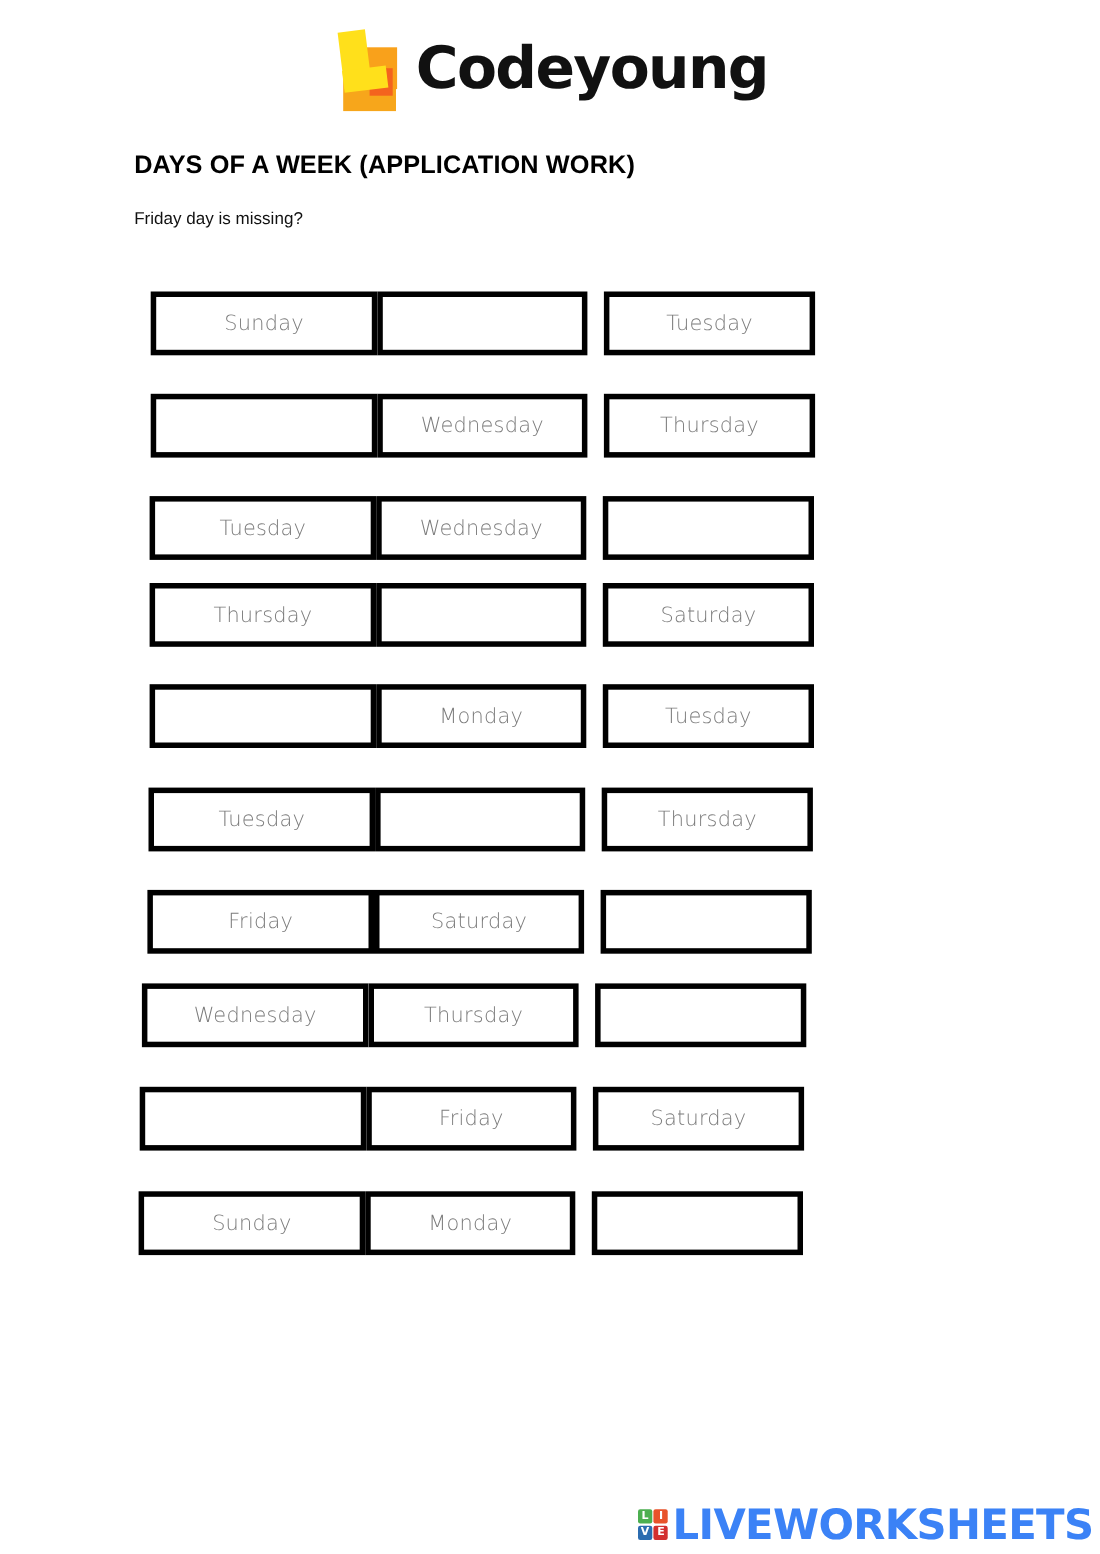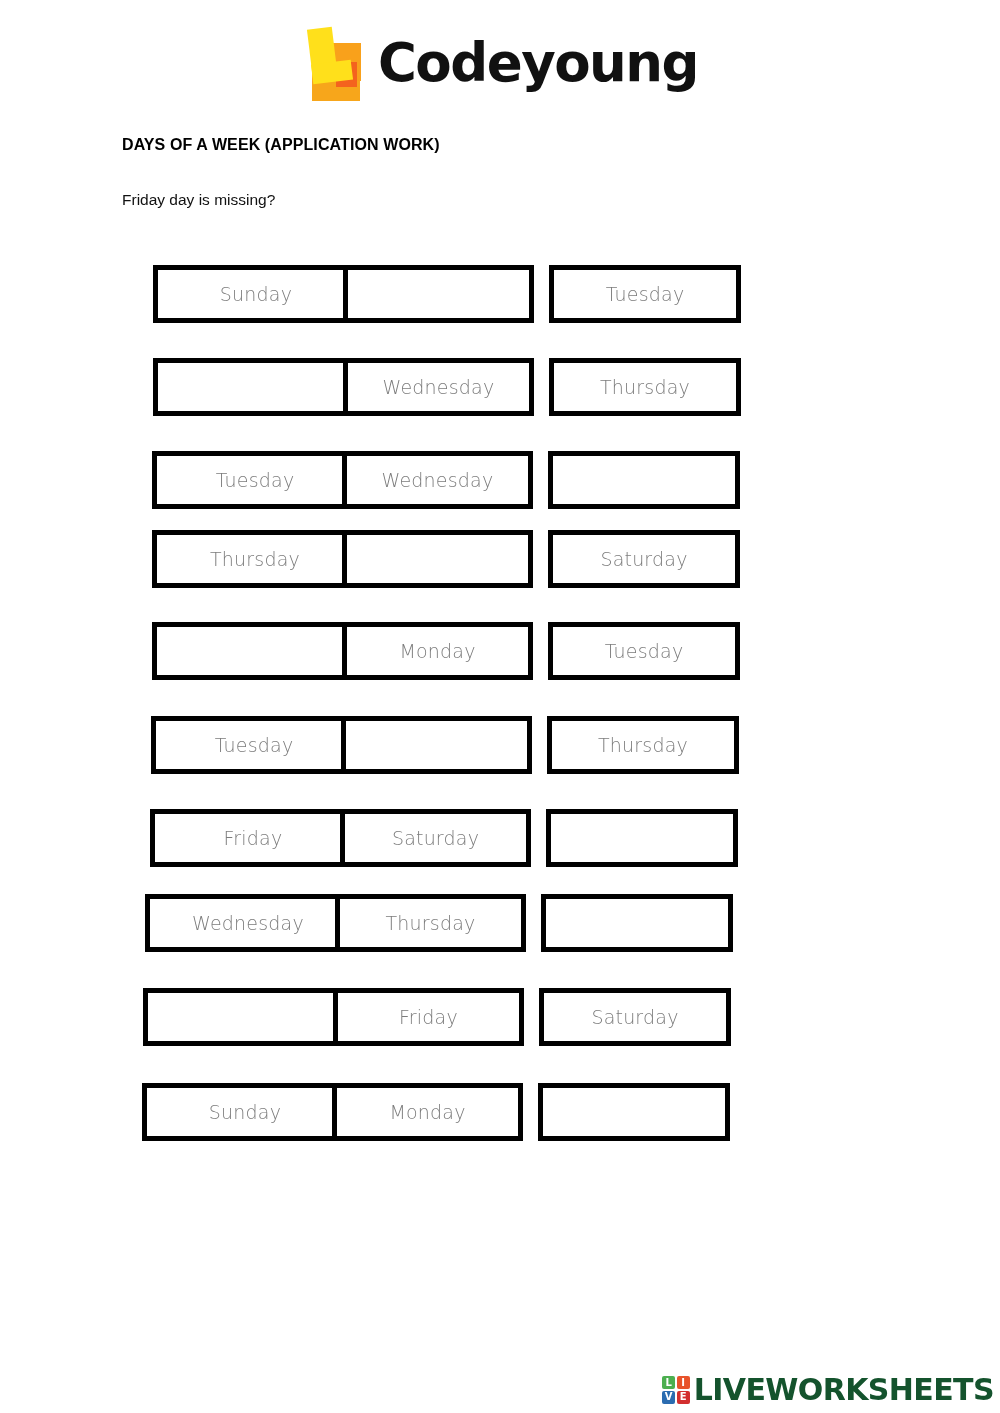--- a/index.html
+++ b/index.html
@@ -82,21 +82,21 @@
     letter-spacing: -1.5px;
     line-height: 1;
     font-family: "DejaVu Sans", sans-serif;
   }
 
   
   .sheet-title {
     position: absolute;
     left: 122px;
     top: 136px;
-    font-size: 16px;
+    font-size: 23px;
     font-weight: bold;
     color: #000000;
     letter-spacing: 0.1px;
   }
   .sheet-subtitle {
     position: absolute;
     left: 122px;
     top: 191px;
     font-size: 15.5px;
     font-weight: normal;
@@ -129,21 +129,21 @@
     font-family: "DejaVu Sans", sans-serif;
     font-size: 19px;
     font-weight: 300;
     color: #7c7c7c;
     letter-spacing: 0.2px;
     white-space: nowrap;
   }
   .cell.blank .answer { visibility: hidden; }
 
   
-  .c0 { left: 16px;   width: 206px; }
+  .c0 { left: 0px;   width: 206px; }
   .c1 { left: 206px; width: 191px; }
   .c2 { left: 412px; width: 192px; }
 
   
   .lw-footer {
     position: absolute;
     right: 6px;
     bottom: 8px;
     display: flex;
     align-items: center;
@@ -165,23 +165,23 @@
     color: #ffffff;
     border-radius: 2px;
     line-height: 1;
   }
   .lw-tile.t0 { background: #4CAF50; }
   .lw-tile.t1 { background: #E8532B; }
   .lw-tile.t2 { background: #2B6CB0; }
   .lw-tile.t3 { background: #D32F2F; }
   .lw-word {
     font-family: "DejaVu Sans", sans-serif;
-    font-size: 30px;
+    font-size: 38px;
     font-weight: bold;
-    color: #14532d;
+    color: #3b82f6;
     letter-spacing: -0.6px;
     line-height: 1;
   }
 </style>
 </head>
 <body>
 
 <div class="brand">
   <div class="brand-mark">
     <div class="sq-orange"></div>

